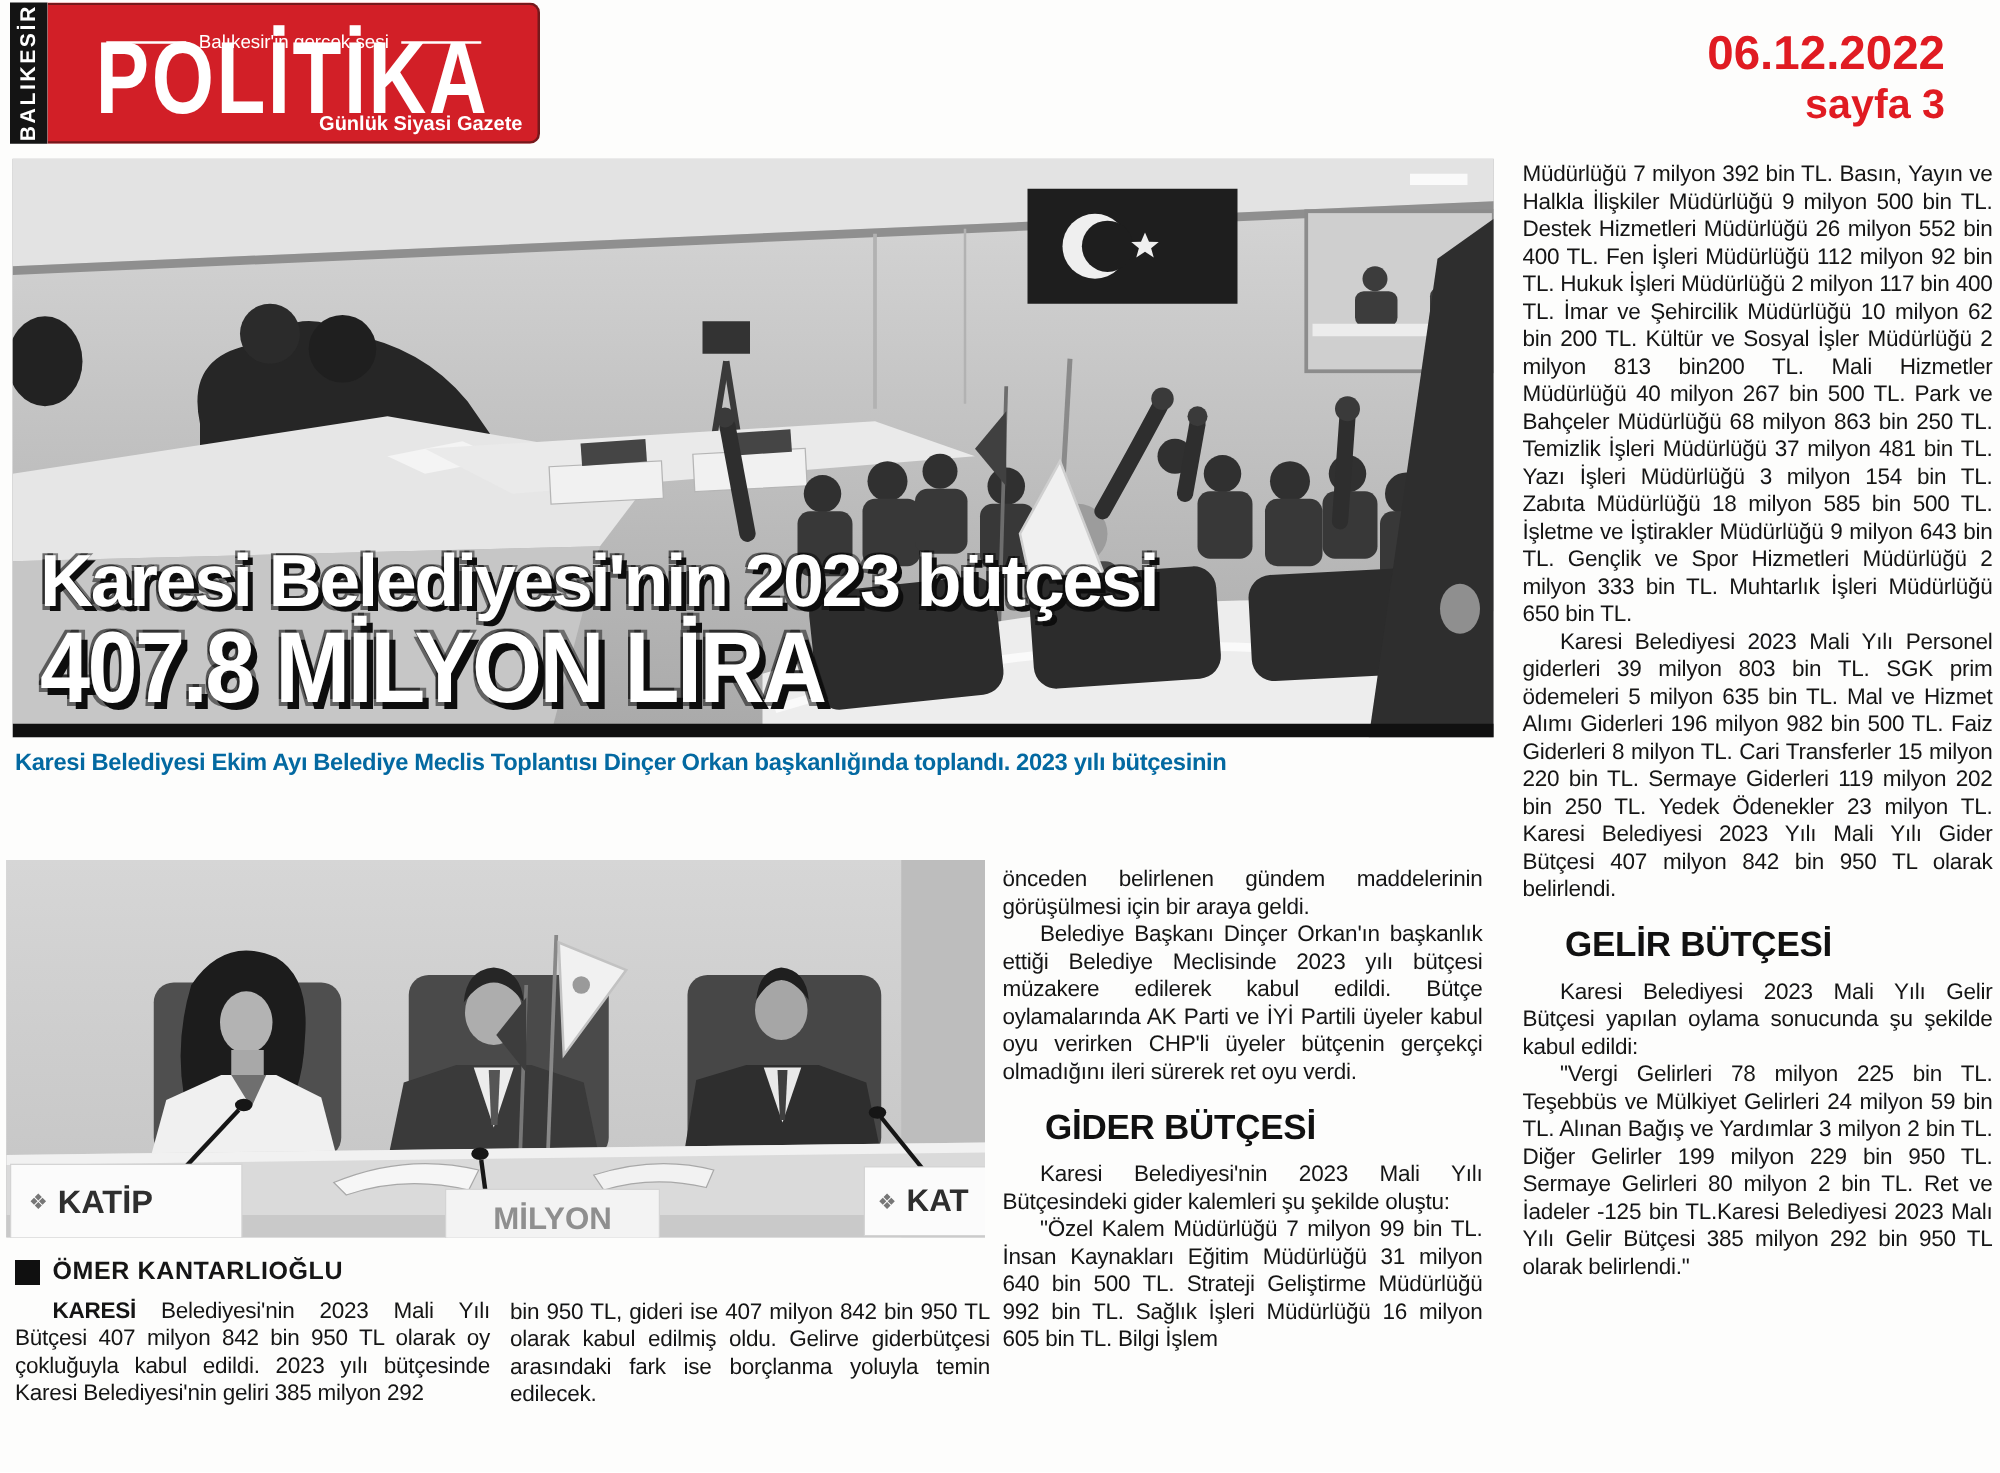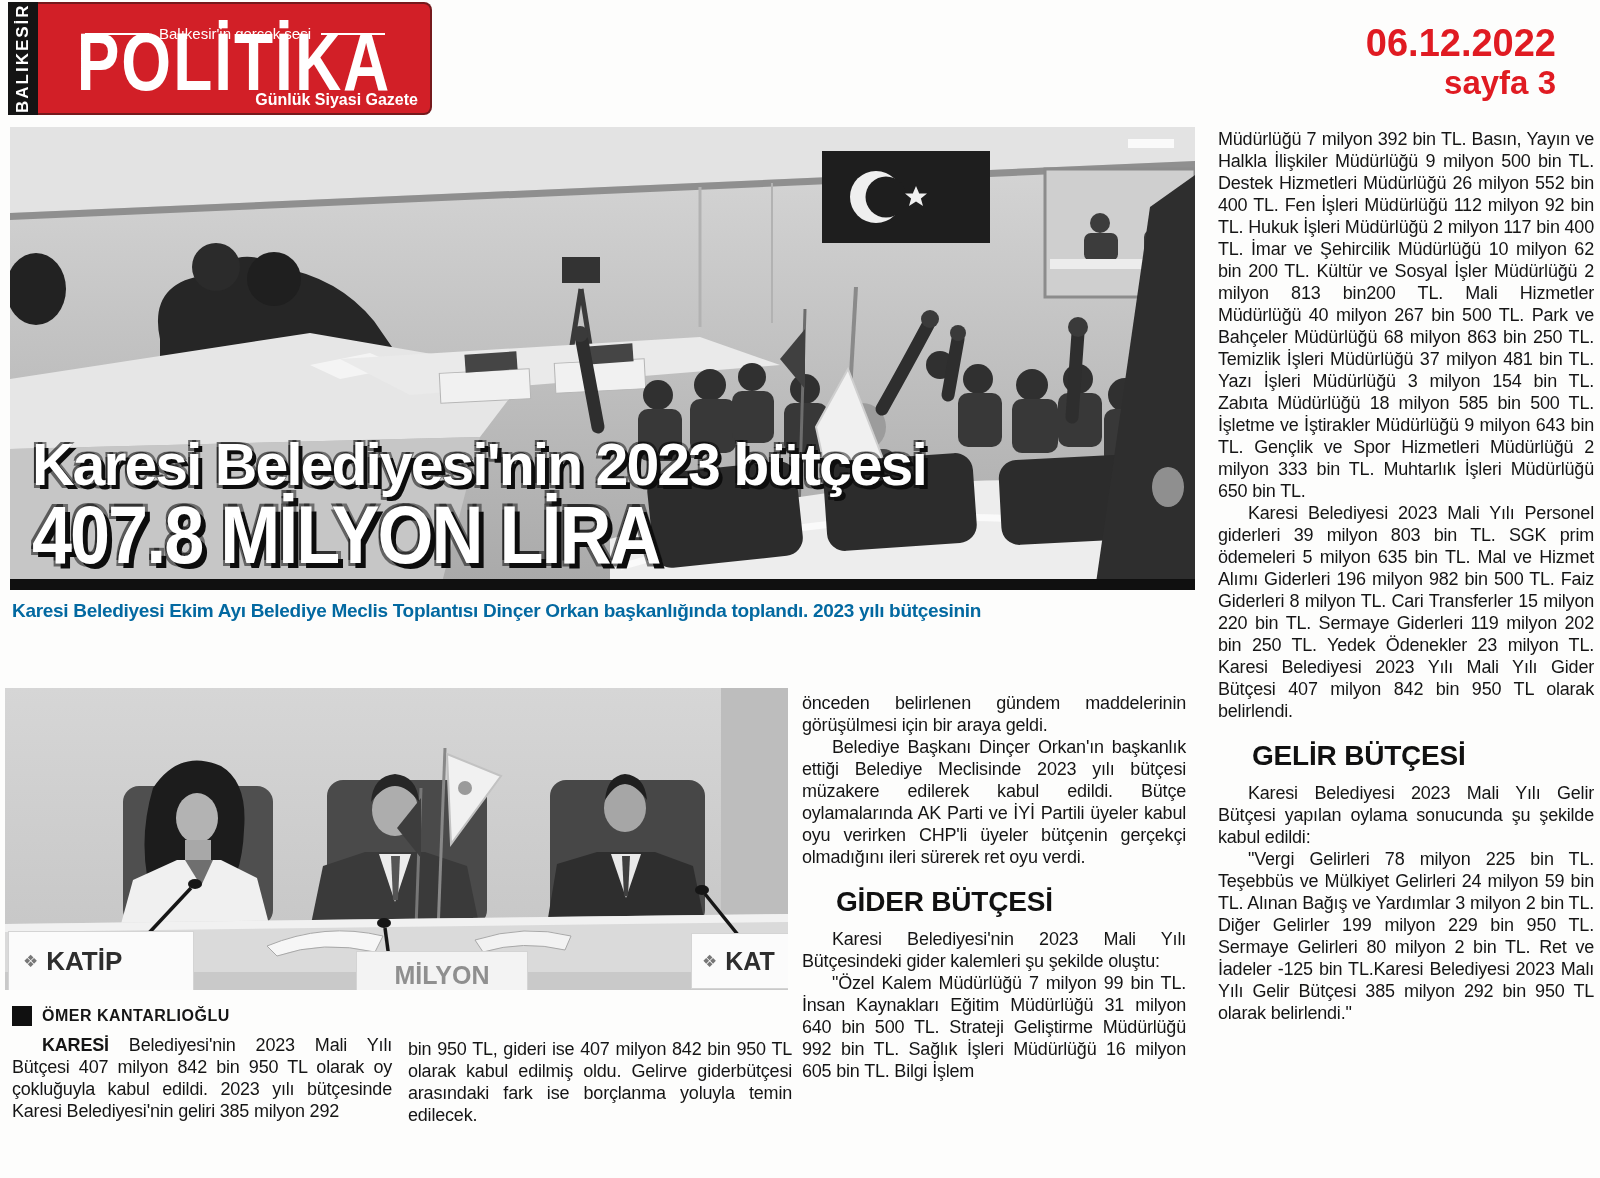--- a/index.html
+++ b/index.html
@@ -51,21 +51,21 @@
   .indent-lg{text-indent:44px;}
   p.body-text{margin:0;}
   .col{position:absolute;}
   .col-heading{font-weight:bold;font-size:28px;letter-spacing:-0.2px;padding-left:34px;margin:18px 0 10px 0;color:#111;}
 
   .col1{left:12px;top:1006px;width:380px;}
   .col2{left:408px;top:1038px;width:384px;}
   .col3{left:802px;top:692px;width:384px;}
   .col4{left:1218px;top:128px;width:376px;}
 
-  .byline{display:flex;align-items:center;gap:10px;font-weight:bold;font-size:16px;letter-spacing:.5px;margin-bottom:8px;}
+  .byline{display:flex;align-items:center;gap:10px;font-weight:bold;font-size:20px;letter-spacing:.5px;margin-bottom:8px;}
   .byline-square{width:20px;height:20px;background:#101010;display:inline-block;}
   .lead{font-weight:bold;}
 </style>
 </head>
 <body>
 
 <div class="page">
 
   <div class="masthead">
     <div class="vert">BALIKESİR</div>

